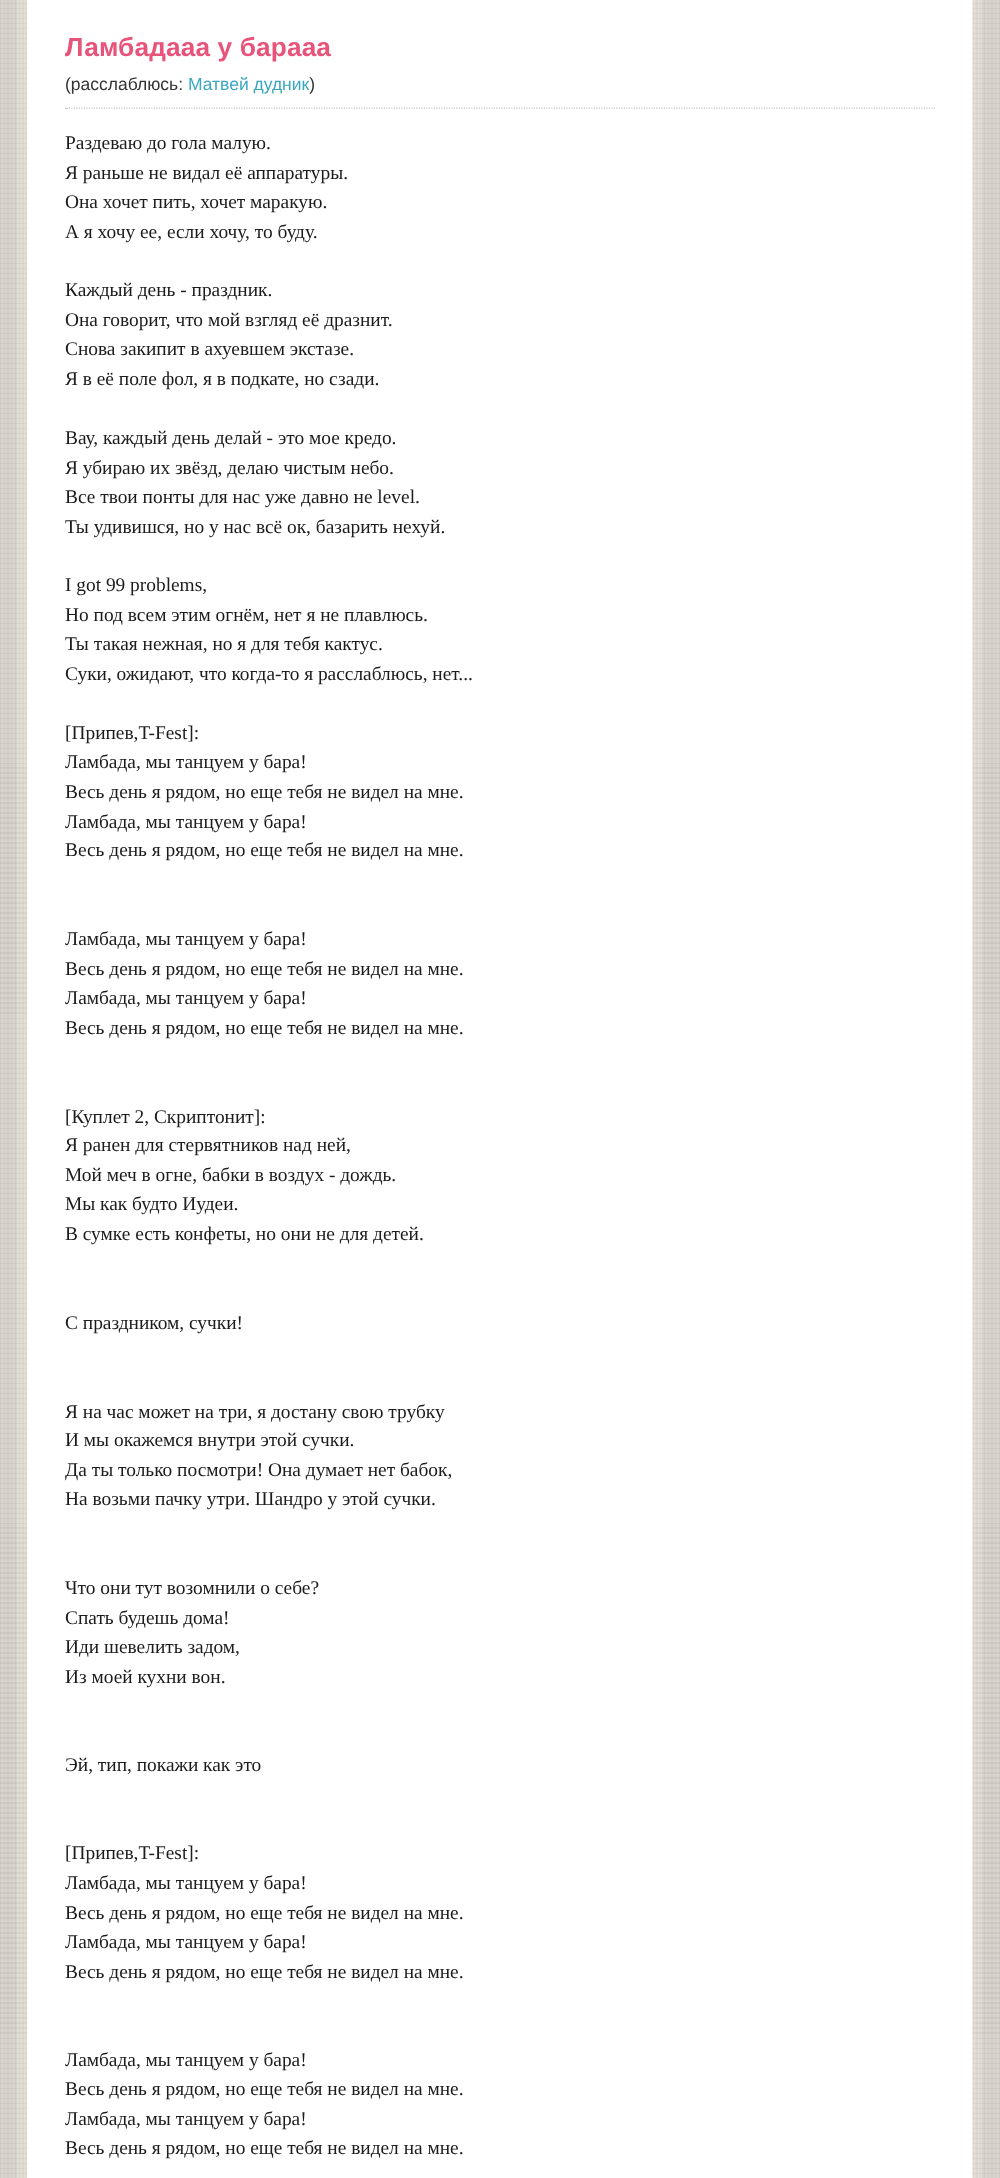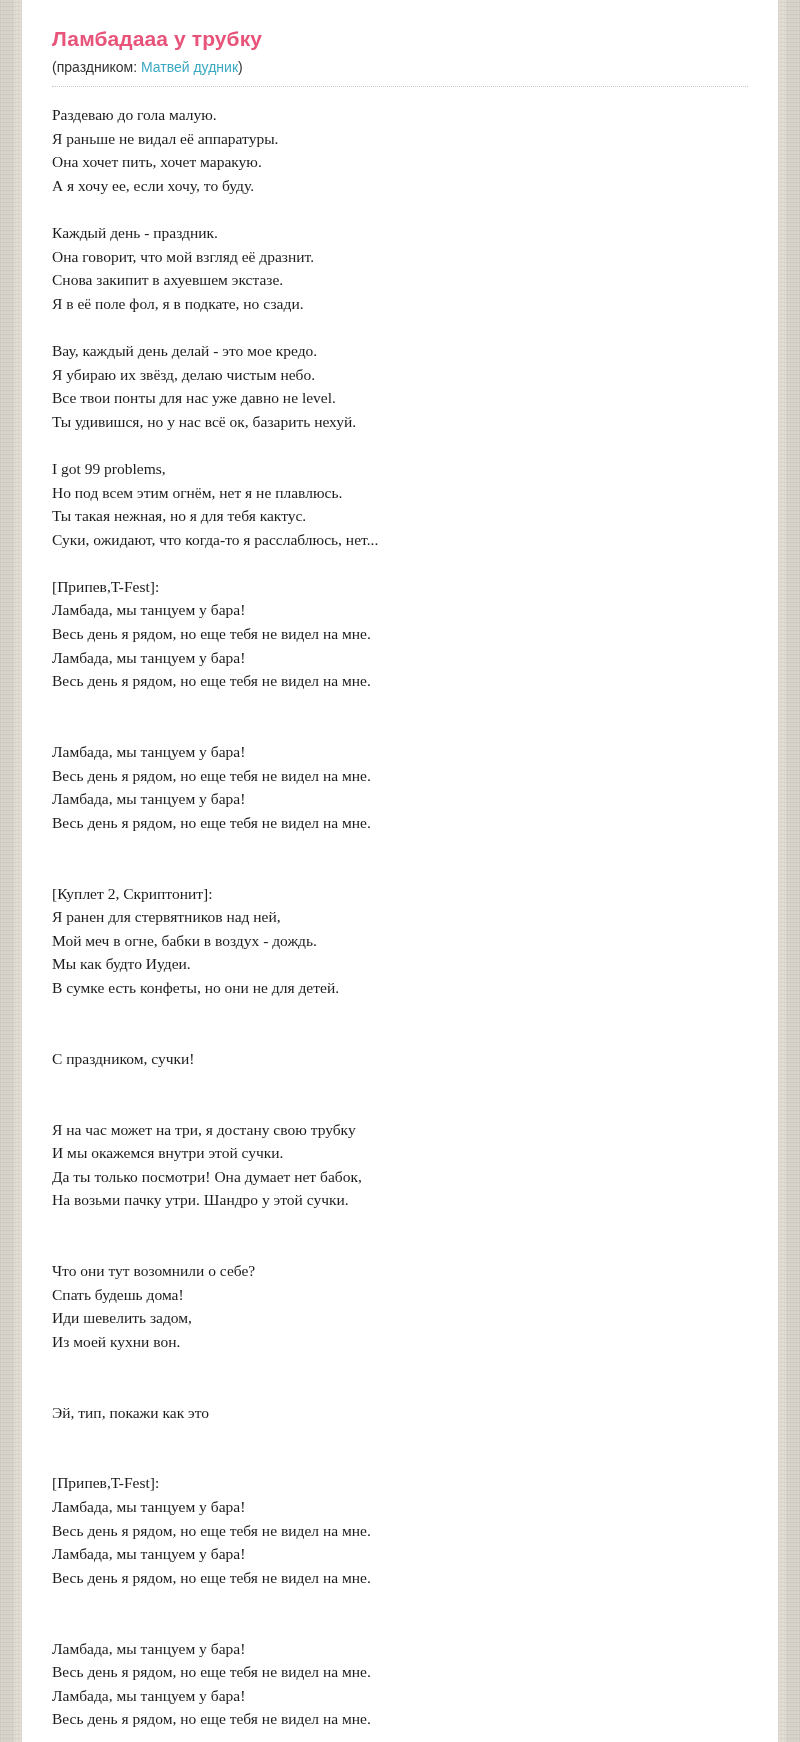--- a/index.html
+++ b/index.html
@@ -84,24 +84,24 @@
 </style>
 </head>
 <body>
 
 <div class="page">
   <div class="texture-left"></div>
   <div class="texture-right"></div>
 
   <div class="sheet">
 
-    <h1 class="song-title">Ламбадааа у трубку</h1>
+    <h1 class="song-title">Ламбадааа у барааа</h1>
 
     <div class="performer-line">
-      <span class="label">(праздником: </span><a class="performer-link" href="#">Матвей дудник</a><span class="label">)</span>
+      <span class="label">(расслаблюсь: </span><a class="performer-link" href="#">Матвей дудник</a><span class="label">)</span>
     </div>
 
     <div class="lyrics">Раздеваю до гола малую.
 Я раньше не видал её аппаратуры.
 Она хочет пить, хочет маракую.
 А я хочу ее, если хочу, то буду.
 
 Каждый день - праздник.
 Она говорит, что мой взгляд её дразнит.
 Снова закипит в ахуевшем экстазе.

